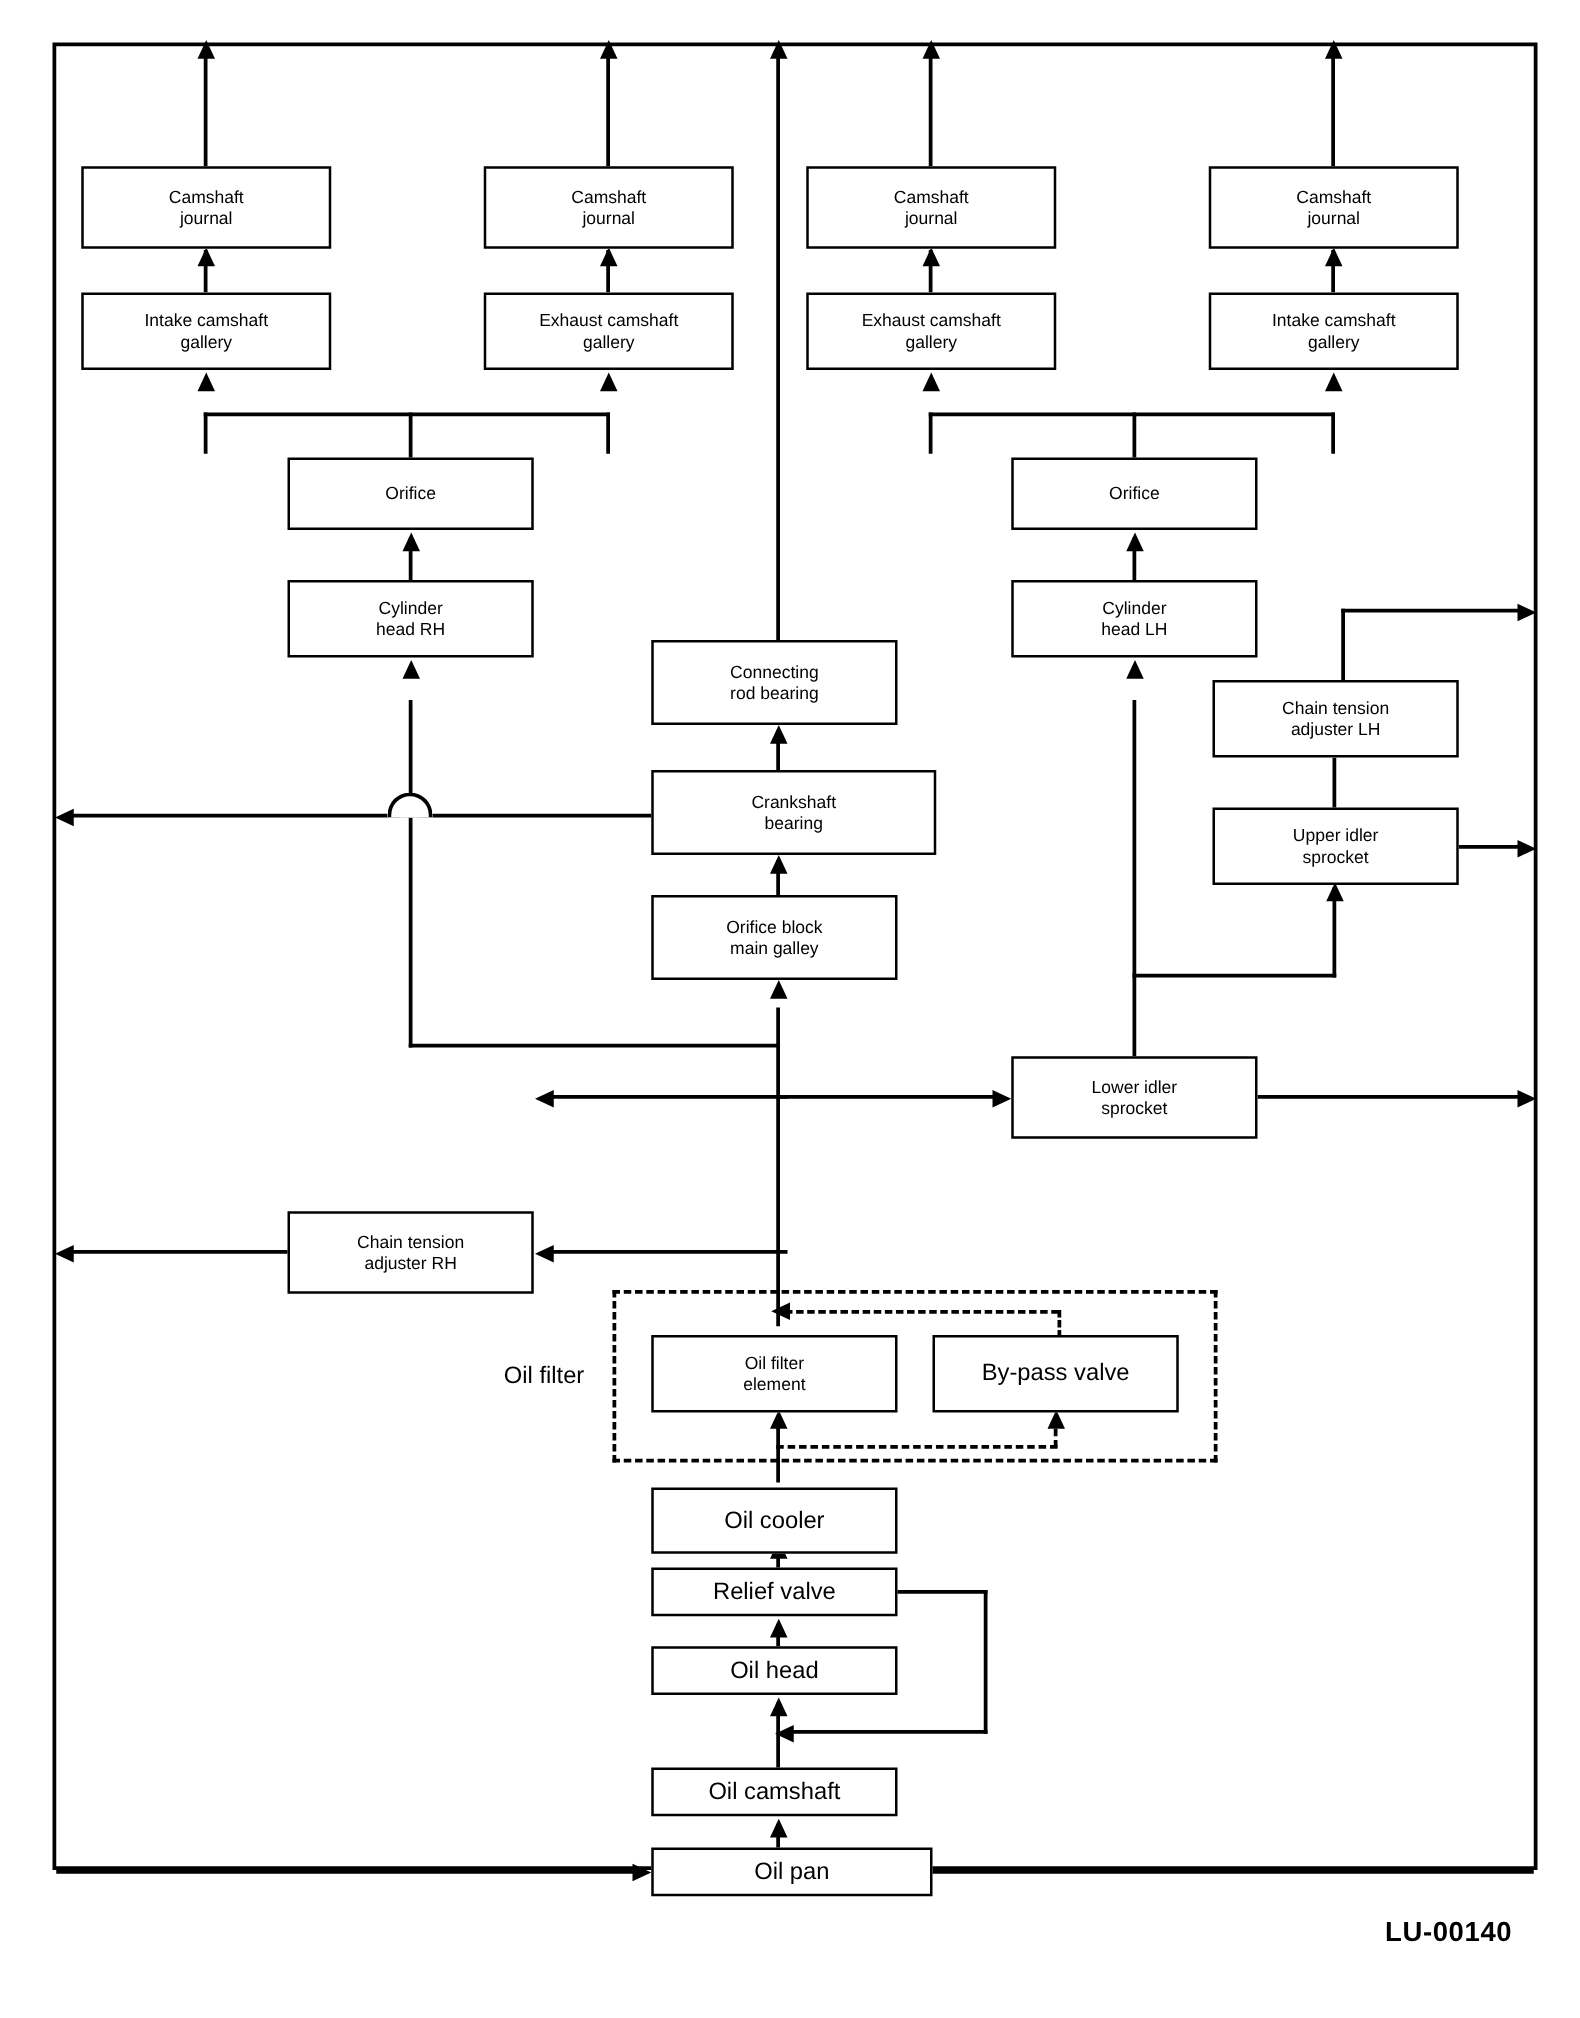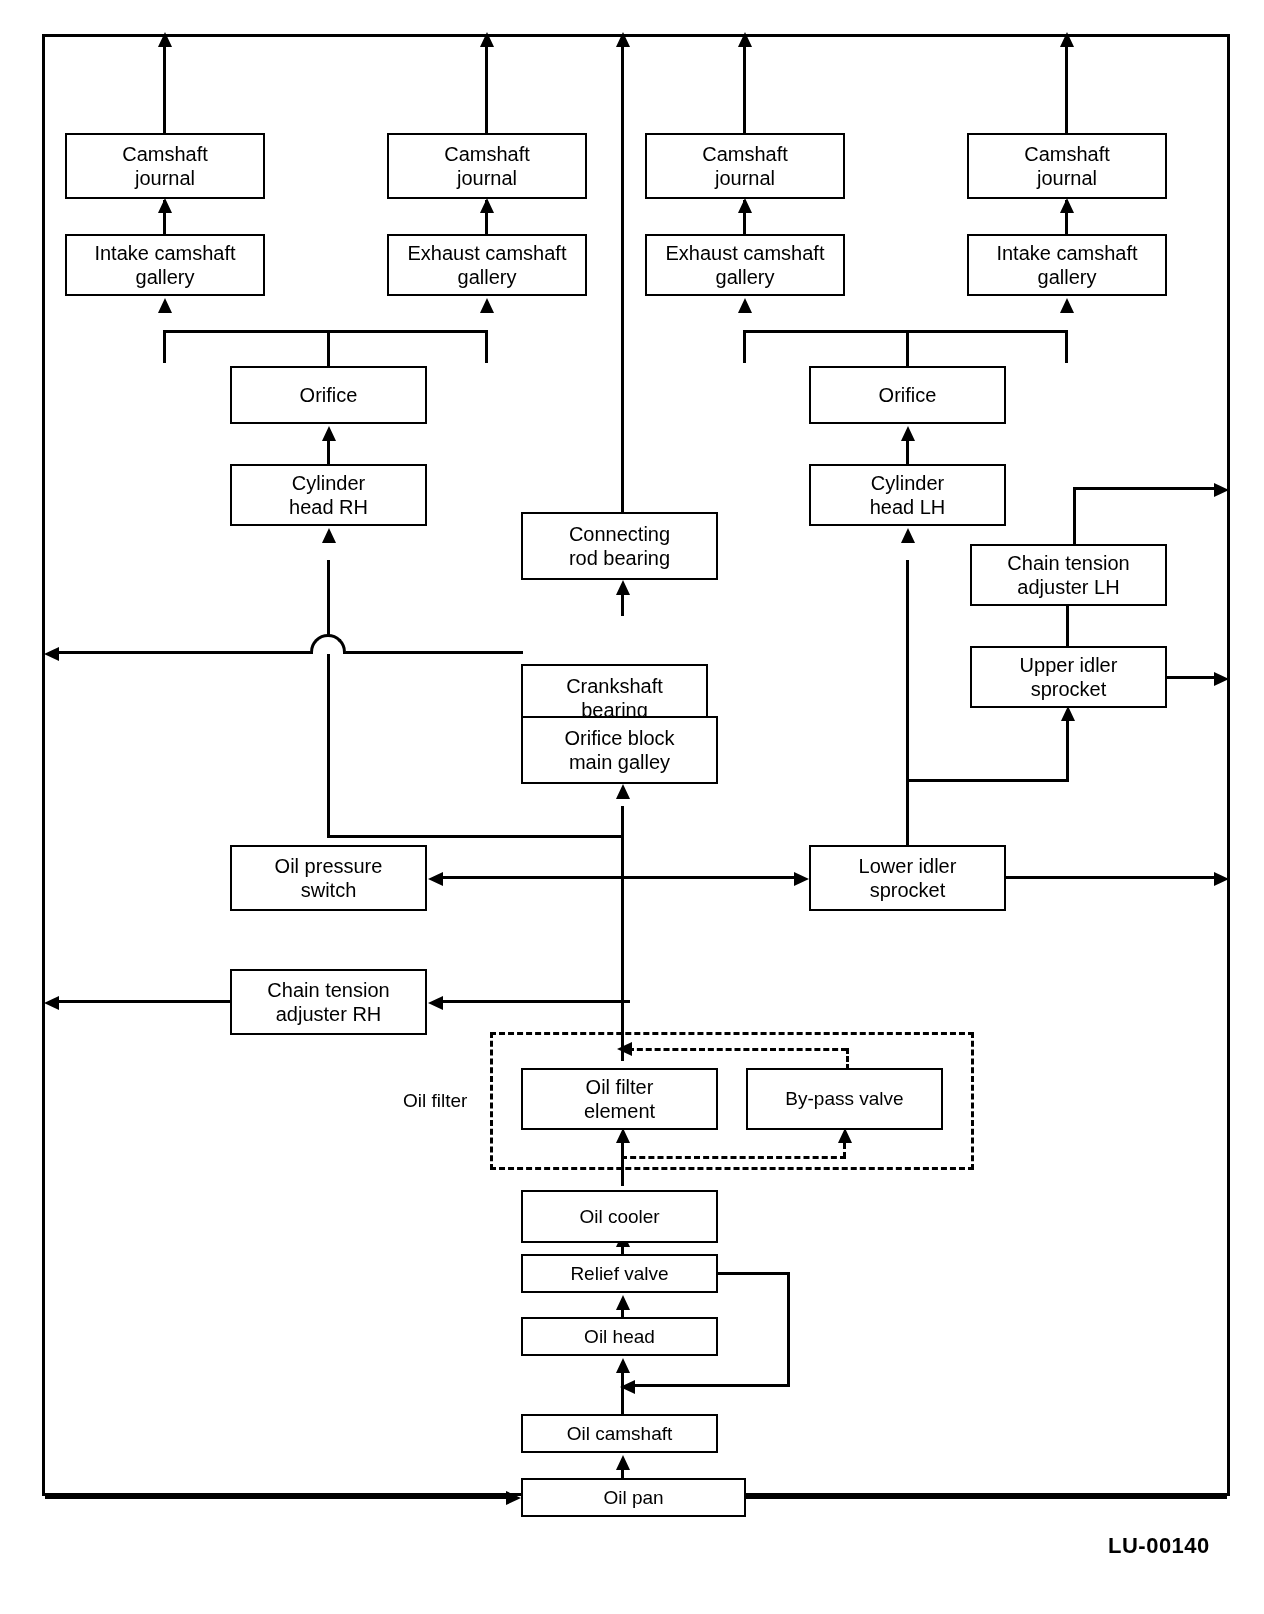--- a/index.html
+++ b/index.html
@@ -27,21 +27,21 @@
   .node{
     position:absolute;
     box-sizing:border-box;
     border:2px solid #000000;
     background:#ffffff;
     display:flex;
     align-items:center;
     justify-content:center;
     text-align:center;
     line-height:1.22;
-    font-size:20px;
+    font-size:14px;
     color:#000000;
     z-index:6;
     white-space:pre-line;
   }
   .node.small{font-size:19px;}
   
   .ln{
     position:absolute;
     background:#000000;
     z-index:3;
@@ -194,21 +194,21 @@
   <div class="ar up" style="left:901px; top:426px;"></div>
 
   <div class="node" style="left:809px; top:464px; width:197px; height:62px;">Cylinder
 head LH</div>
 
   <div class="ln v" style="left:906px; top:560px; height:290px;"></div>
   <div class="ar up" style="left:901px; top:528px;"></div>
 
   <div class="node" style="left:521px; top:512px; width:197px; height:68px;">Connecting
 rod bearing</div>
-  <div class="node" style="left:521px; top:616px; width:187px; height:68px;margin-top:48px;">Crankshaft
+  <div class="node" style="left:521px; top:616px; width:228px; height:68px;">Crankshaft
 bearing</div>
   <div class="node" style="left:521px; top:716px; width:197px; height:68px;">Orifice block
 main galley</div>
 
   <div class="ln v" style="left:621px; top:38px; height:476px;"></div>
   <div class="ar up" style="left:616px; top:32px;"></div>
 
   <div class="ln v" style="left:621px; top:584px; height:32px;"></div>
   <div class="ar up" style="left:616px; top:580px;"></div>
 
@@ -216,22 +216,20 @@
   <div class="ar up" style="left:616px; top:684px;"></div>
 
   <div class="ln h" style="left:56px; top:651px; width:467px;"></div>
   <div class="ar left" style="left:44px; top:647px;"></div>
   <div class="maskwhite" style="left:310px; top:640px; width:36px; height:14px;"></div>
   <div class="jump" style="left:310px; top:634px;"></div>
 
   <div class="ln v" style="left:621px; top:806px; height:255px;"></div>
   <div class="ar up" style="left:616px; top:784px;"></div>
 
-  <div class="node" style="left:230px; top:845px; width:197px; height:66px;">Oil pressure
-switch</div>
   <div class="node" style="left:809px; top:845px; width:197px; height:66px;">Lower idler
 sprocket</div>
 
   <div class="ln h" style="left:440px; top:876px; width:190px;"></div>
   <div class="ar left" style="left:428px; top:872px;"></div>
 
   <div class="ln h" style="left:621px; top:876px; width:176px;"></div>
   <div class="ar right" style="left:794px; top:872px;"></div>
 
   <div class="ln h" style="left:1006px; top:876px; width:212px;"></div>

